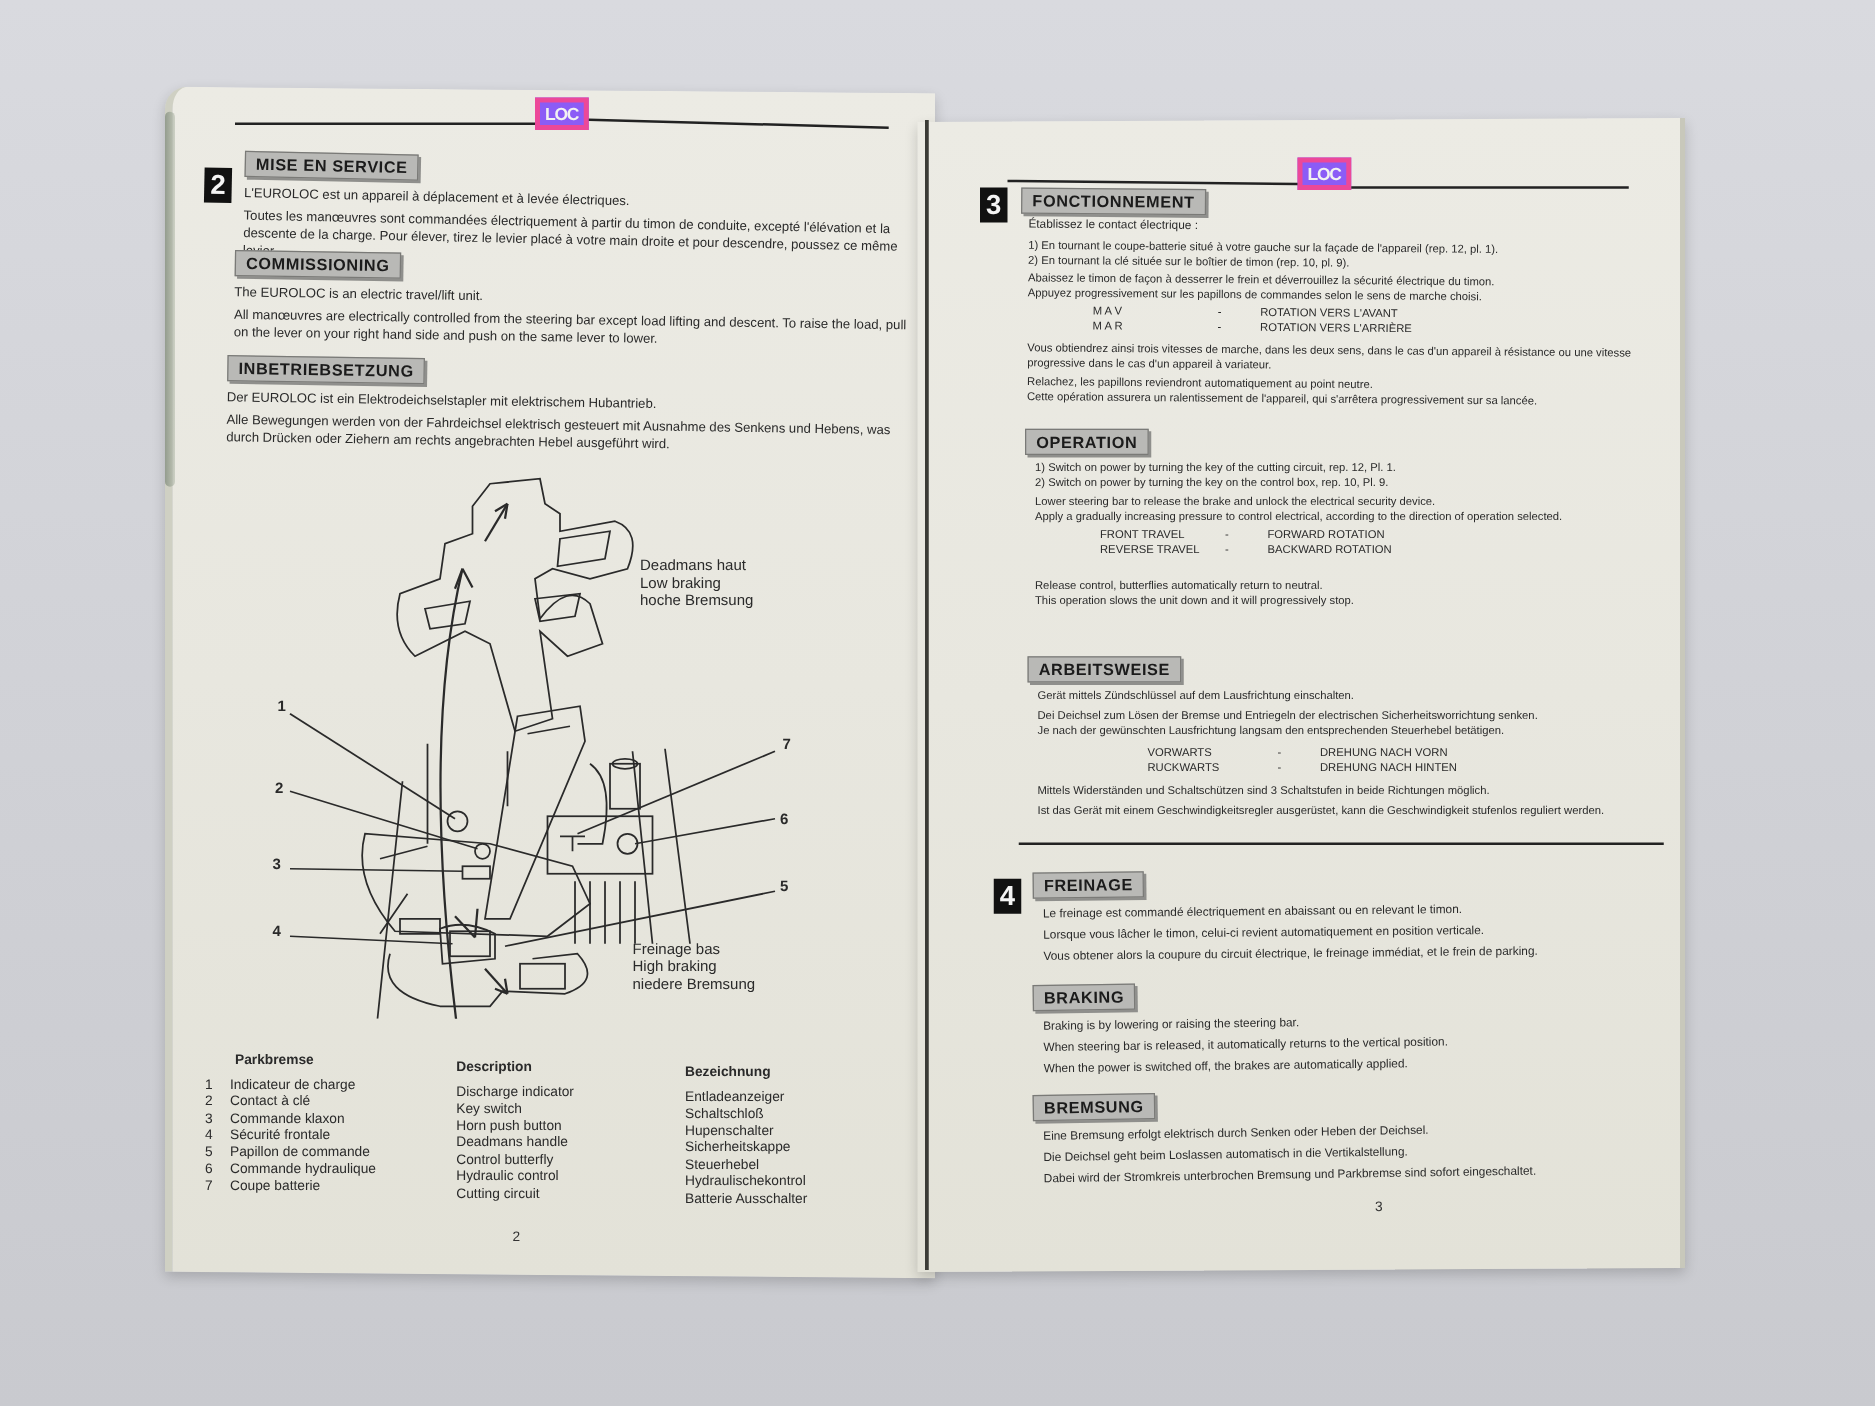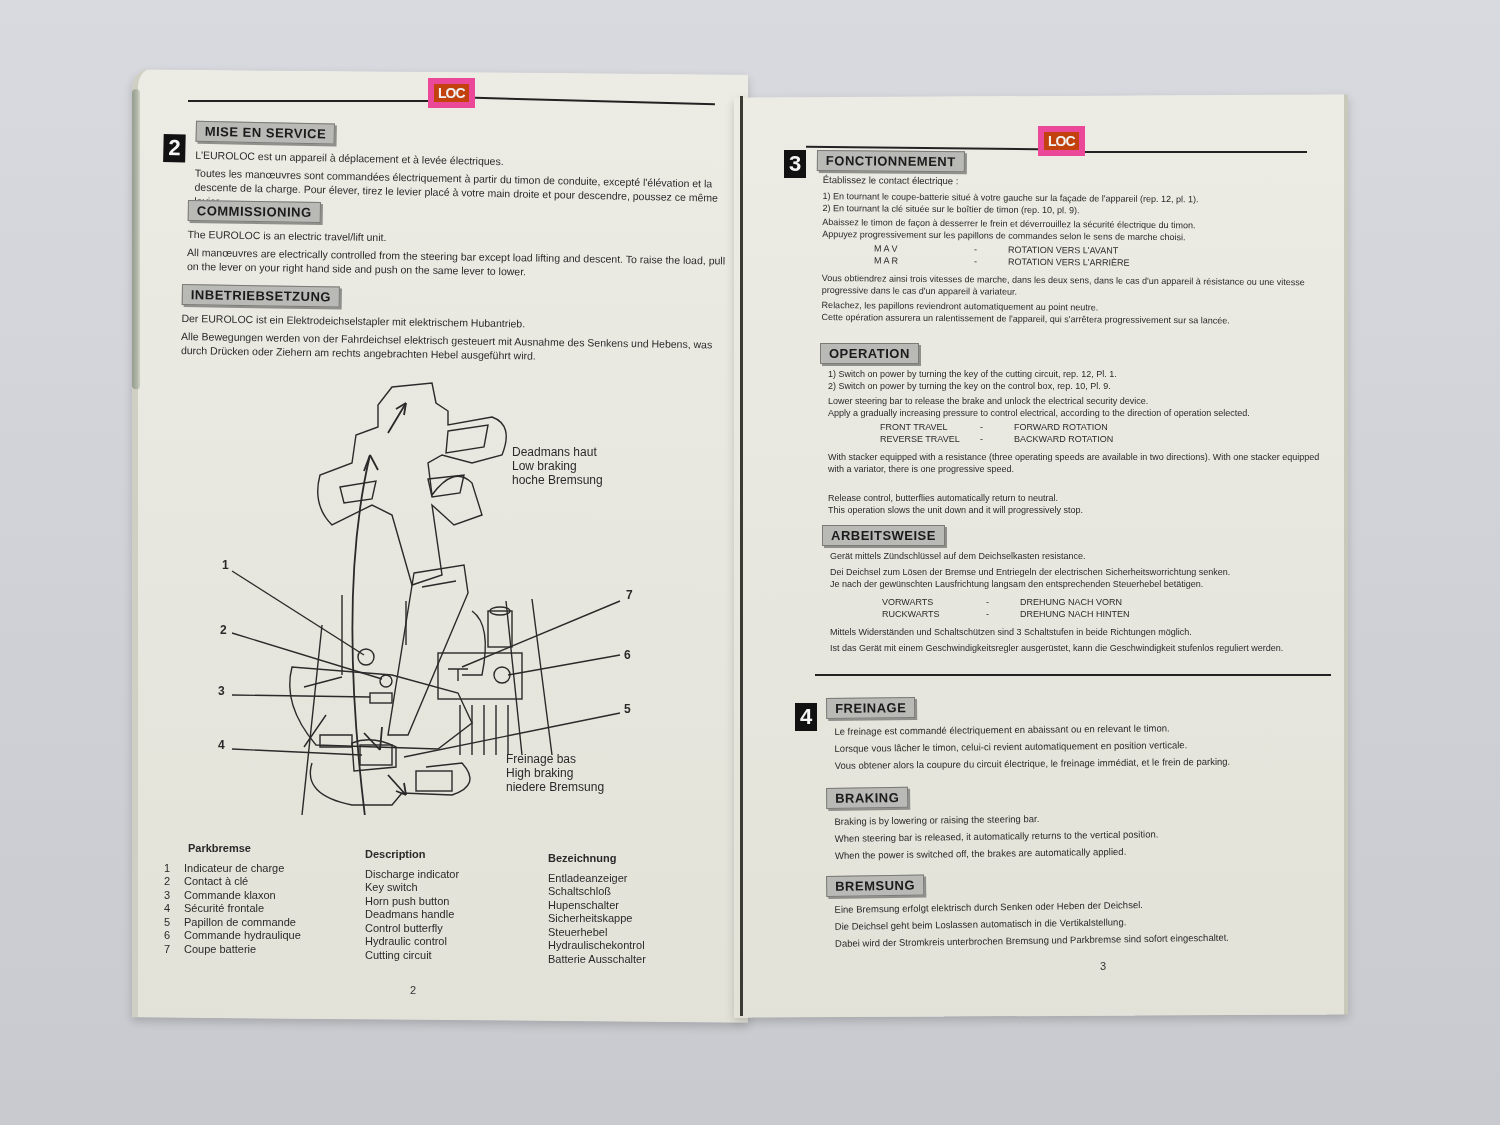--- a/index.html
+++ b/index.html
@@ -31,23 +31,23 @@
     transform: skewY(-0.3deg);
     border-right: 4px solid #c8c8bb;
   }
   .spine {
     position: absolute; left: 740px; top: 96px; width: 3px; height: 920px;
     background: #3b3b36;
   }
   .header-bar { position: absolute; display: flex; align-items: center; }
   .rule { height: 2px; background: #222; }
   .logo {
-    display: inline-block; background: #c2410c; color: #f2f2f2;
+    display: inline-block; background: #8b5cf6; color: #f2f2f2;
     font-weight: bold; font-size: 14px; padding: 1px 4px; margin: 0 0;
-    letter-spacing: -1px; border: 6px solid #ec4899;
+    letter-spacing: -1px; border: 4px solid #ec4899;
   }
   .section { position: absolute; }
   .sec-num {
     position: absolute; width: 22px; height: 28px; background: #111; color: #f4f4f4;
     font-weight: bold; font-size: 22px; text-align: center; line-height: 28px;
   }
   .sec-title {
     display: inline-block; background: #b9b9b6; border: 1px solid #7a7a77;
     box-shadow: 2px 2px 0 #8f8f8c;
     font-weight: bold; font-size: 13px; padding: 2px 8px; letter-spacing: 0.5px;
@@ -255,34 +255,33 @@
         <span class="c2">-</span>
         <span>FORWARD ROTATION</span>
       </div>
     <div class="row">
         <span class="c1">REVERSE TRAVEL</span>
         <span class="c2">-</span>
         <span>BACKWARD ROTATION</span>
       </div>
   </div>
   <div style="font-size:9px; line-height:12px; margin-left:8px;">
-    <div>With stacker equipped with a resistance (three operating speeds are available in two directions). With one stacker equipped with a variator, there is one progressive speed.</div>
     <div style="margin-top:17px;">Release control, butterflies automatically return to neutral.</div>
     <div>This operation slows the unit down and it will progressively stop.</div>
   </div>
 </div>
 
 <div class="section" style="left:822px; top:525px; width:510px;">
   <div class="sec-title" style="margin-bottom:4px;">ARBEITSWEISE</div>
   <div style="font-size:9px; line-height:12px; margin-left:8px;">
-    <div>Gerät mittels Zündschlüssel auf dem Deichselkasten resistance.</div>
+    <div>Gerät mittels Zündschlüssel auf dem Lausfrichtung einschalten.</div>
     <div style="margin-top:4px;">Dei Deichsel zum Lösen der Bremse und Entriegeln der electrischen Sicherheitsworrichtung senken.</div>
     <div>Je nach der gewünschten Lausfrichtung langsam den entsprechenden Steuerhebel betätigen.</div>
   </div>
-  <div class="cmd-table" style="font-size:9px; margin-left:60px; margin-top:6px;">
+  <div class="cmd-table" style="font-size:9px; margin-left:96px; margin-top:6px;">
     <div class="row">
         <span class="c1" style="width:104px">VORWARTS</span>
         <span class="c2">-</span>
         <span>DREHUNG NACH VORN</span>
       </div>
     <div class="row">
         <span class="c1" style="width:104px">RUCKWARTS</span>
         <span class="c2">-</span>
         <span>DREHUNG NACH HINTEN</span>
       </div>

